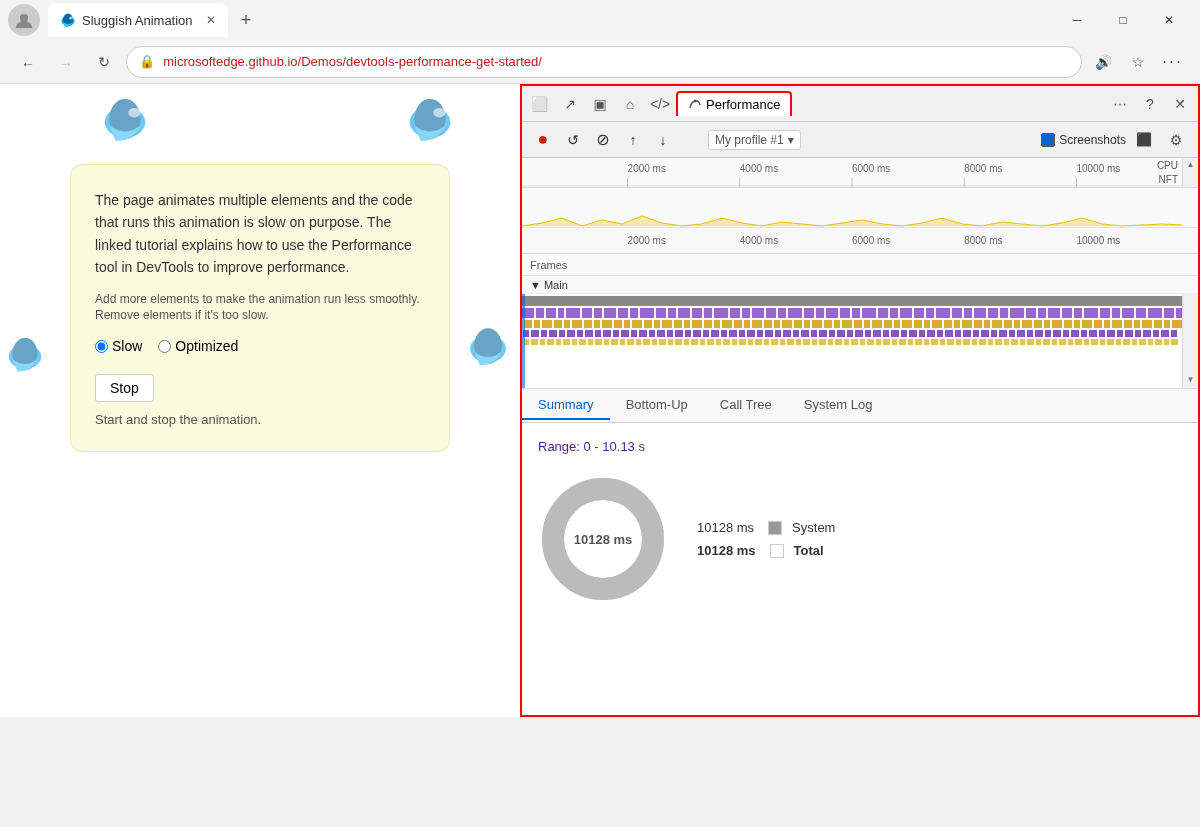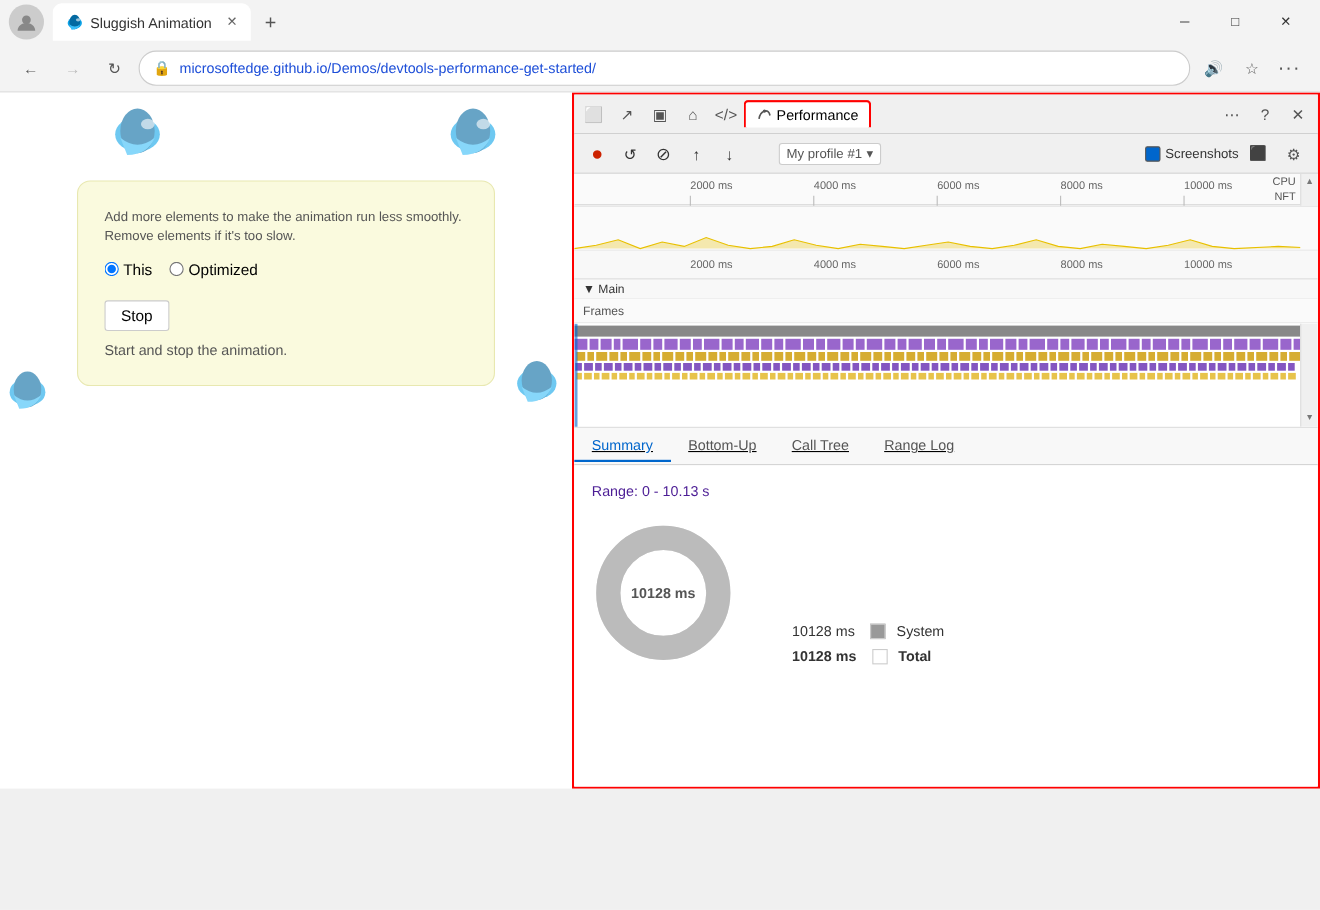--- a/index.html
+++ b/index.html
@@ -57,29 +57,29 @@
     .perf-btn { width: 26px; height: 26px; display: flex; align-items: center; justify-content: center; cursor: pointer; border-radius: 50%; font-size: 14px; color: #333; }
     .perf-profile-select { display: flex; align-items: center; gap: 4px; font-size: 12px; color: #555; background: white; border: 1px solid #ccc; border-radius: 3px; padding: 2px 6px; cursor: pointer; margin-left: 28px; }
     .perf-spacer { flex: 1; }
     .screenshots-label { display: flex; align-items: center; gap: 4px; font-size: 12px; color: #333; }
     .checkbox-icon { width: 14px; height: 14px; border: 1px solid #555; background: #0066cc; display: inline-block; border-radius: 2px; }
 
     
     .timeline-area { flex: 1; overflow: hidden; position: relative; background: white; display: flex; flex-direction: column; }
 
     
-    .bottom-tabs { display: flex; align-items: center; border-bottom: 1px solid #ccc; background: #f8f8f8; height: 34px; padding: 0 0; text-decoration: underline; }
+    .bottom-tabs { display: flex; align-items: center; border-bottom: 1px solid #ccc; background: #f8f8f8; height: 34px; padding: 0 0; }
     .btab { padding: 6px 16px; font-size: 13px; cursor: pointer; color: #555; border-bottom: 2px solid transparent; }
     .btab.active { color: #0066cc; border-bottom: 2px solid #0066cc; font-weight: 500; }
 
     
     .summary-panel { padding: 16px; background: white; flex: 1; }
     .summary-range { font-size: 13px; color: #4c1d95; margin-bottom: 20px; }
 
-    .summary-content { display: flex; align-items: flex-end; gap: 52px; }
+    .summary-content { display: flex; align-items: center; gap: 29px; }
     .donut-chart { width: 130px; height: 130px; position: relative; }
     .donut-label { position: absolute; top: 50%; left: 50%; transform: translate(-50%, -50%); font-size: 13px; font-weight: 600; color: #555; text-align: center; }
 
     .summary-legend { display: flex; flex-direction: column; gap: 8px; }
     .legend-row { display: flex; align-items: center; gap: 10px; font-size: 13px; color: #333; }
     .legend-color { width: 14px; height: 14px; border: 1px solid #ccc; }
     .legend-ms { font-weight: 500; margin-right: 4px; }
     .legend-label-bold { font-weight: 700; }
 
     
@@ -117,21 +117,21 @@
       <div class="win-btn close">✕</div>
     </div>
   </div>
 
   <div class="nav-bar">
     <div class="nav-btn">←</div>
     <div class="nav-btn" style="color:#bbb">→</div>
     <div class="nav-btn">↻</div>
     <div class="address-bar">
       <span class="address-bar-lock">🔒</span>
-      <span style="font-size:13px;color:#1d4ed8;">microsoftedge.github.io/Demos/devtools-performance-get-started/</span>
+      <span style="font-size:13px;color:#b91c1c;">microsoftedge.github.io/Demos/devtools-performance-get-started/</span>
     </div>
     <div class="nav-right-btns">
       <div class="nav-btn">🔊</div>
       <div class="nav-btn">☆</div>
       <div class="nav-btn" style="font-size:18px;letter-spacing:1px">···</div>
     </div>
   </div>
 
   <div class="main-content">
 
@@ -162,25 +162,26 @@
       </div>
       <div style="position:absolute; top:240px; right:10px;">
         <svg width="44" height="44" viewBox="0 0 32 32" class="edge-svg" opacity="0.7">
           <ellipse cx="16" cy="18" rx="13" ry="10" fill="#0ea5e9"></ellipse>
           <ellipse cx="16" cy="16" rx="10" ry="13" fill="#0369a1"></ellipse>
           <path d="M6 20 Q16 28 26 20 Q22 30 10 30Z" fill="#38bdf8"></path>
         </svg>
       </div>
 
       <div class="demo-card">
+        <p class="demo-text">The page animates multiple elements and the code that runs this animation is slow on purpose. The linked tutorial explains how to use the Performance tool in DevTools to improve performance.</p>
         <p class="demo-subtext">Add more elements to make the animation run less smoothly. Remove elements if it's too slow.</p>
         <div class="radio-group">
           <label class="radio-label">
             <input type="radio" name="mode" checked="" style="">
-            <span>This</span>
+            <span>Slow</span>
           </label>
           <label class="radio-label">
             <input type="radio" name="mode" style="">
             <span>Optimized</span>
           </label>
         </div>
         <button class="stop-btn">Stop</button>
         <p class="start-stop-text">Start and stop the animation.</p>
       </div>
     </div>
@@ -262,26 +263,26 @@
         <div style="height:26px; border-bottom:1px solid #ddd; background:#f8f8f8; position:relative;">
           <svg width="calc(100% - 16px)" height="26" style="position:absolute;left:0;top:0;">
             <text x="16%" y="16" font-size="10" fill="#666">2000 ms</text>
             <text x="33%" y="16" font-size="10" fill="#666">4000 ms</text>
             <text x="50%" y="16" font-size="10" fill="#666">6000 ms</text>
             <text x="67%" y="16" font-size="10" fill="#666">8000 ms</text>
             <text x="84%" y="16" font-size="10" fill="#666">10000 ms</text>
           </svg>
         </div>
 
+        <div style="height:22px; border-bottom:1px solid #e5e5e5; background:#fafafa; display:flex; align-items:center; padding-left:8px; font-size:11px; color:#555;">
+          <span>Frames</span>
+        </div>
+
         <div style="height:18px; background:#f8f8f8; display:flex; align-items:center; padding:0 8px; font-size:11px; color:#333; border-bottom:1px solid #eee;">
           <span>▼ Main</span>
-        </div>
-
-        <div style="height:22px; border-bottom:1px solid #e5e5e5; background:#fafafa; display:flex; align-items:center; padding-left:8px; font-size:11px; color:#555;">
-          <span>Frames</span>
         </div>
 
         <div style="height:95px; background:white; position:relative; overflow:hidden; border-bottom:1px solid #ddd;">
           <svg width="calc(100% - 16px)" height="95" style="position:absolute;left:0;top:0;">
 
             <rect x="0" y="2" width="100%" height="10" fill="#888"></rect>
 
             <g fill="#9966cc">
               <rect x="0" y="14" width="12" height="10"></rect>
               <rect x="14" y="14" width="8" height="10"></rect>
@@ -574,21 +575,21 @@
 
           <div style="position:absolute;right:0;top:0;width:16px;height:100%;background:#f0f0f0;border-left:1px solid #ddd;display:flex;flex-direction:column;align-items:center;justify-content:flex-end;padding-bottom:4px;">
             <span style="font-size:8px;color:#777;">▼</span>
           </div>
         </div>
 
         <div class="bottom-tabs">
           <div class="btab active">Summary</div>
           <div class="btab">Bottom-Up</div>
           <div class="btab">Call Tree</div>
-          <div class="btab">Range Log</div>
+          <div class="btab">System Log</div>
         </div>
 
         <div class="summary-panel">
           <p class="summary-range">Range: 0 - 10.13 s</p>
           <div class="summary-content">
 
             <div class="donut-chart">
               <svg width="130" height="130" viewBox="0 0 130 130">
                 <circle cx="65" cy="65" r="50" fill="none" stroke="#e0e0e0" stroke-width="22"></circle>
                 <circle cx="65" cy="65" r="50" fill="none" stroke="#bbb" stroke-width="22" stroke-dasharray="314" stroke-dashoffset="0" stroke-linecap="butt" transform="rotate(-90 65 65)"></circle>

